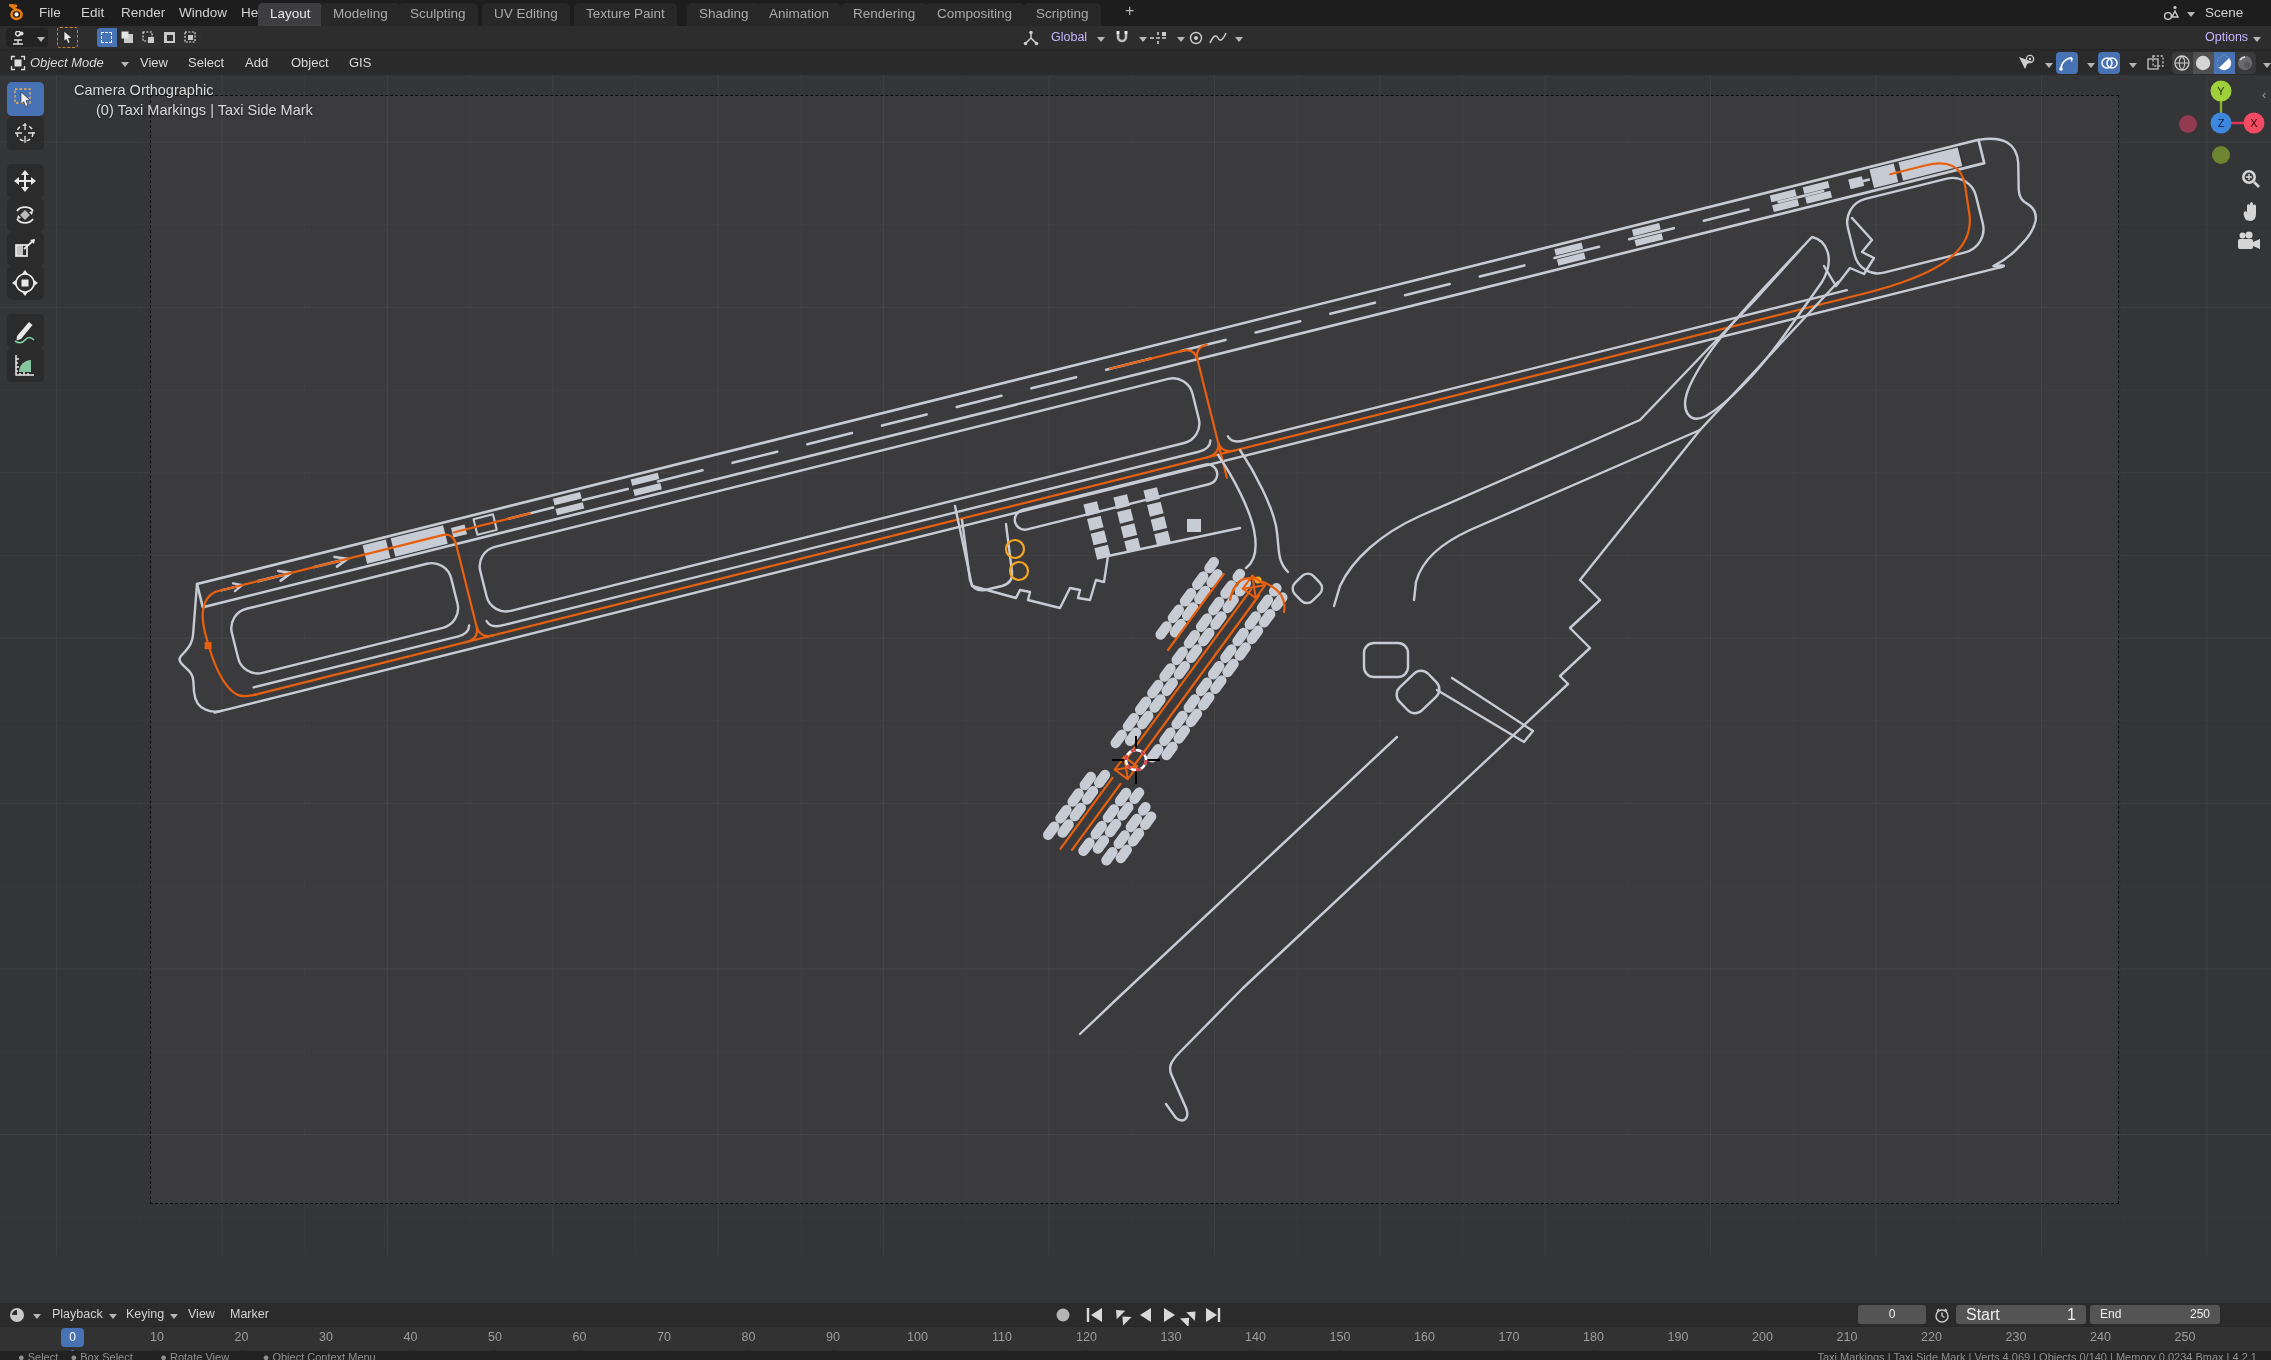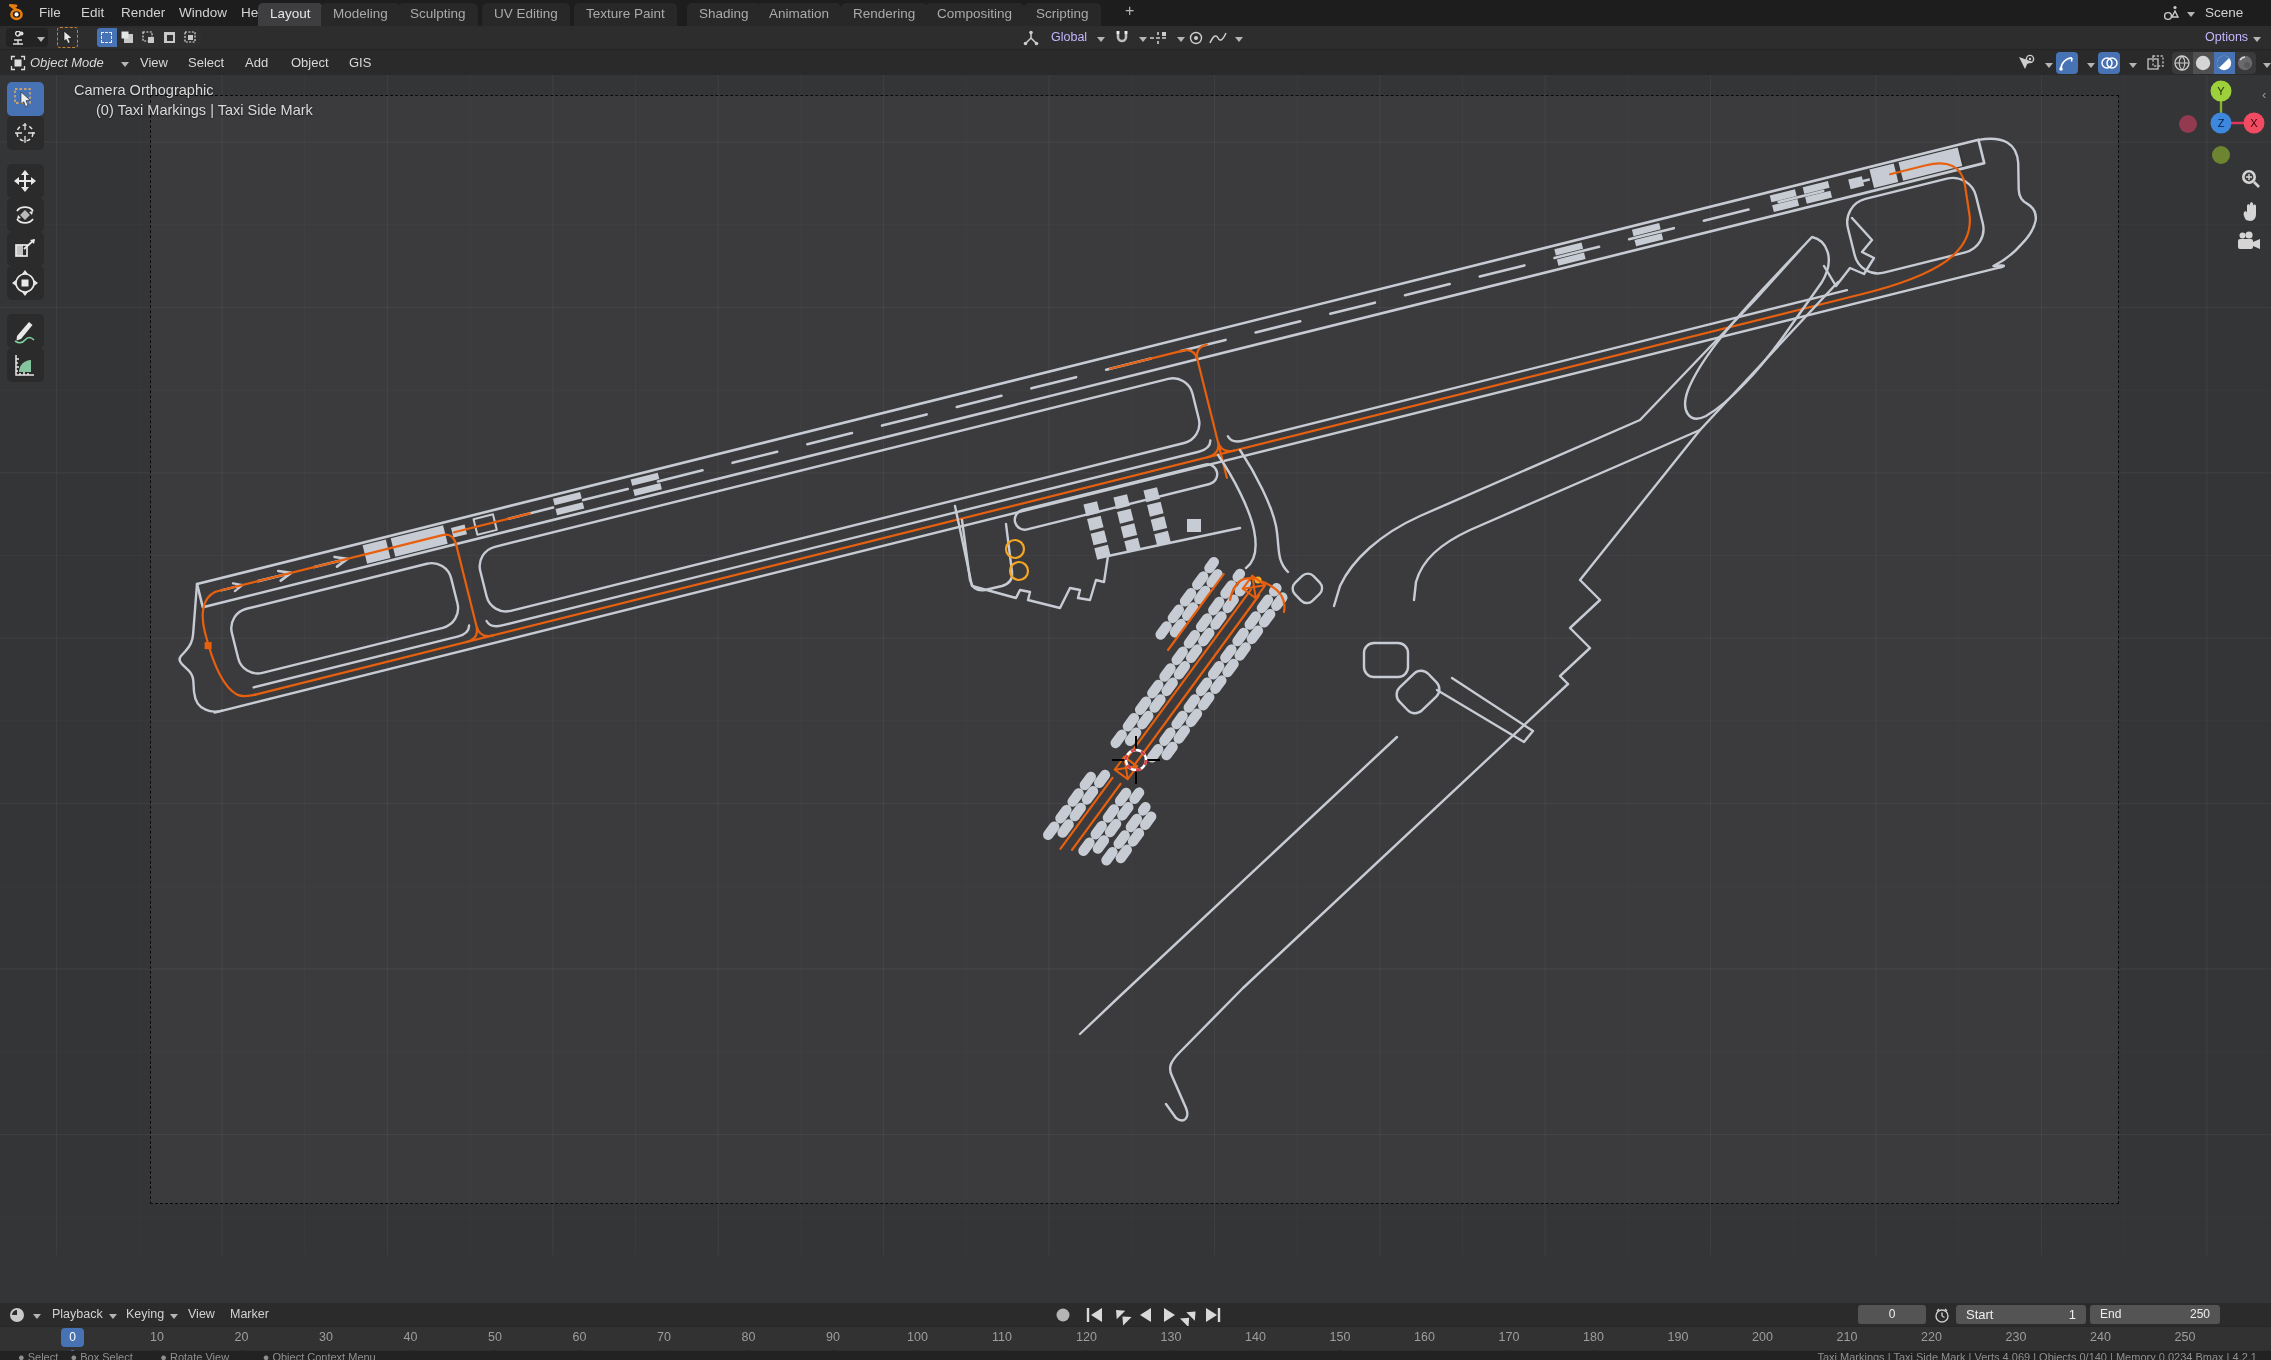--- a/index.html
+++ b/index.html
@@ -485,21 +485,21 @@
           <path d="M112,4 L112,18 L123,11 Z" fill="#d9d9d9"></path>
           <path d="M136,11 l-7,-6 v12 z M145,11 l-7,-6 v12 z" fill="#d9d9d9" transform="rotate(-45 140 11)"></path>
           <path d="M154,4 L154,18 L165,11 Z" fill="#d9d9d9"></path>
           <path d="M167,4 v14" stroke="#d9d9d9" stroke-width="2.4"></path>
         </svg>
         <div class="abs" style="left:1858px;top:2px;width:68px;height:19px;background:#545454;border-radius:3px;color:#eee;text-align:center;line-height:19px;font-size:12px">0</div>
         <svg width="16" height="16" style="position:absolute;left:1934px;top:4px" viewBox="0 0 16 16">
           <circle cx="8" cy="9" r="6" fill="none" stroke="#ccc" stroke-width="1.4"></circle>
           <path d="M8,9 V5.5 M8,9 L10.5,10.5 M5,2 l-2,2 M11,2 l2,2" stroke="#ccc" stroke-width="1.4" fill="none"></path>
         </svg>
-        <div class="abs" style="left:1956px;top:2px;width:130px;height:19px;background:#545454;border-radius:3px;color:#eee;font-size:13px;line-height:19px"><span style="padding-left:10px">Start</span><span style="position:absolute;right:10px">1</span></div>
+        <div class="abs" style="left:1956px;top:2px;width:130px;height:19px;background:#545454;border-radius:3px;color:#eee;font-size:16px;line-height:19px"><span style="padding-left:10px">Start</span><span style="position:absolute;right:10px">1</span></div>
         <div class="abs" style="left:2090px;top:2px;width:130px;height:19px;background:#545454;border-radius:3px;color:#eee;font-size:12px;line-height:19px"><span style="padding-left:10px">End</span><span style="position:absolute;right:10px">250</span></div>
       </div>
       <div id="tl-ruler">
         <div class="abs" style="left:137.0px;top:3px;width:40px;text-align:center">10</div>
         <div class="abs" style="left:221.5px;top:3px;width:40px;text-align:center">20</div>
         <div class="abs" style="left:306.0px;top:3px;width:40px;text-align:center">30</div>
         <div class="abs" style="left:390.5px;top:3px;width:40px;text-align:center">40</div>
         <div class="abs" style="left:474.99999999999994px;top:3px;width:40px;text-align:center">50</div>
         <div class="abs" style="left:559.5px;top:3px;width:40px;text-align:center">60</div>
         <div class="abs" style="left:644.0px;top:3px;width:40px;text-align:center">70</div>

